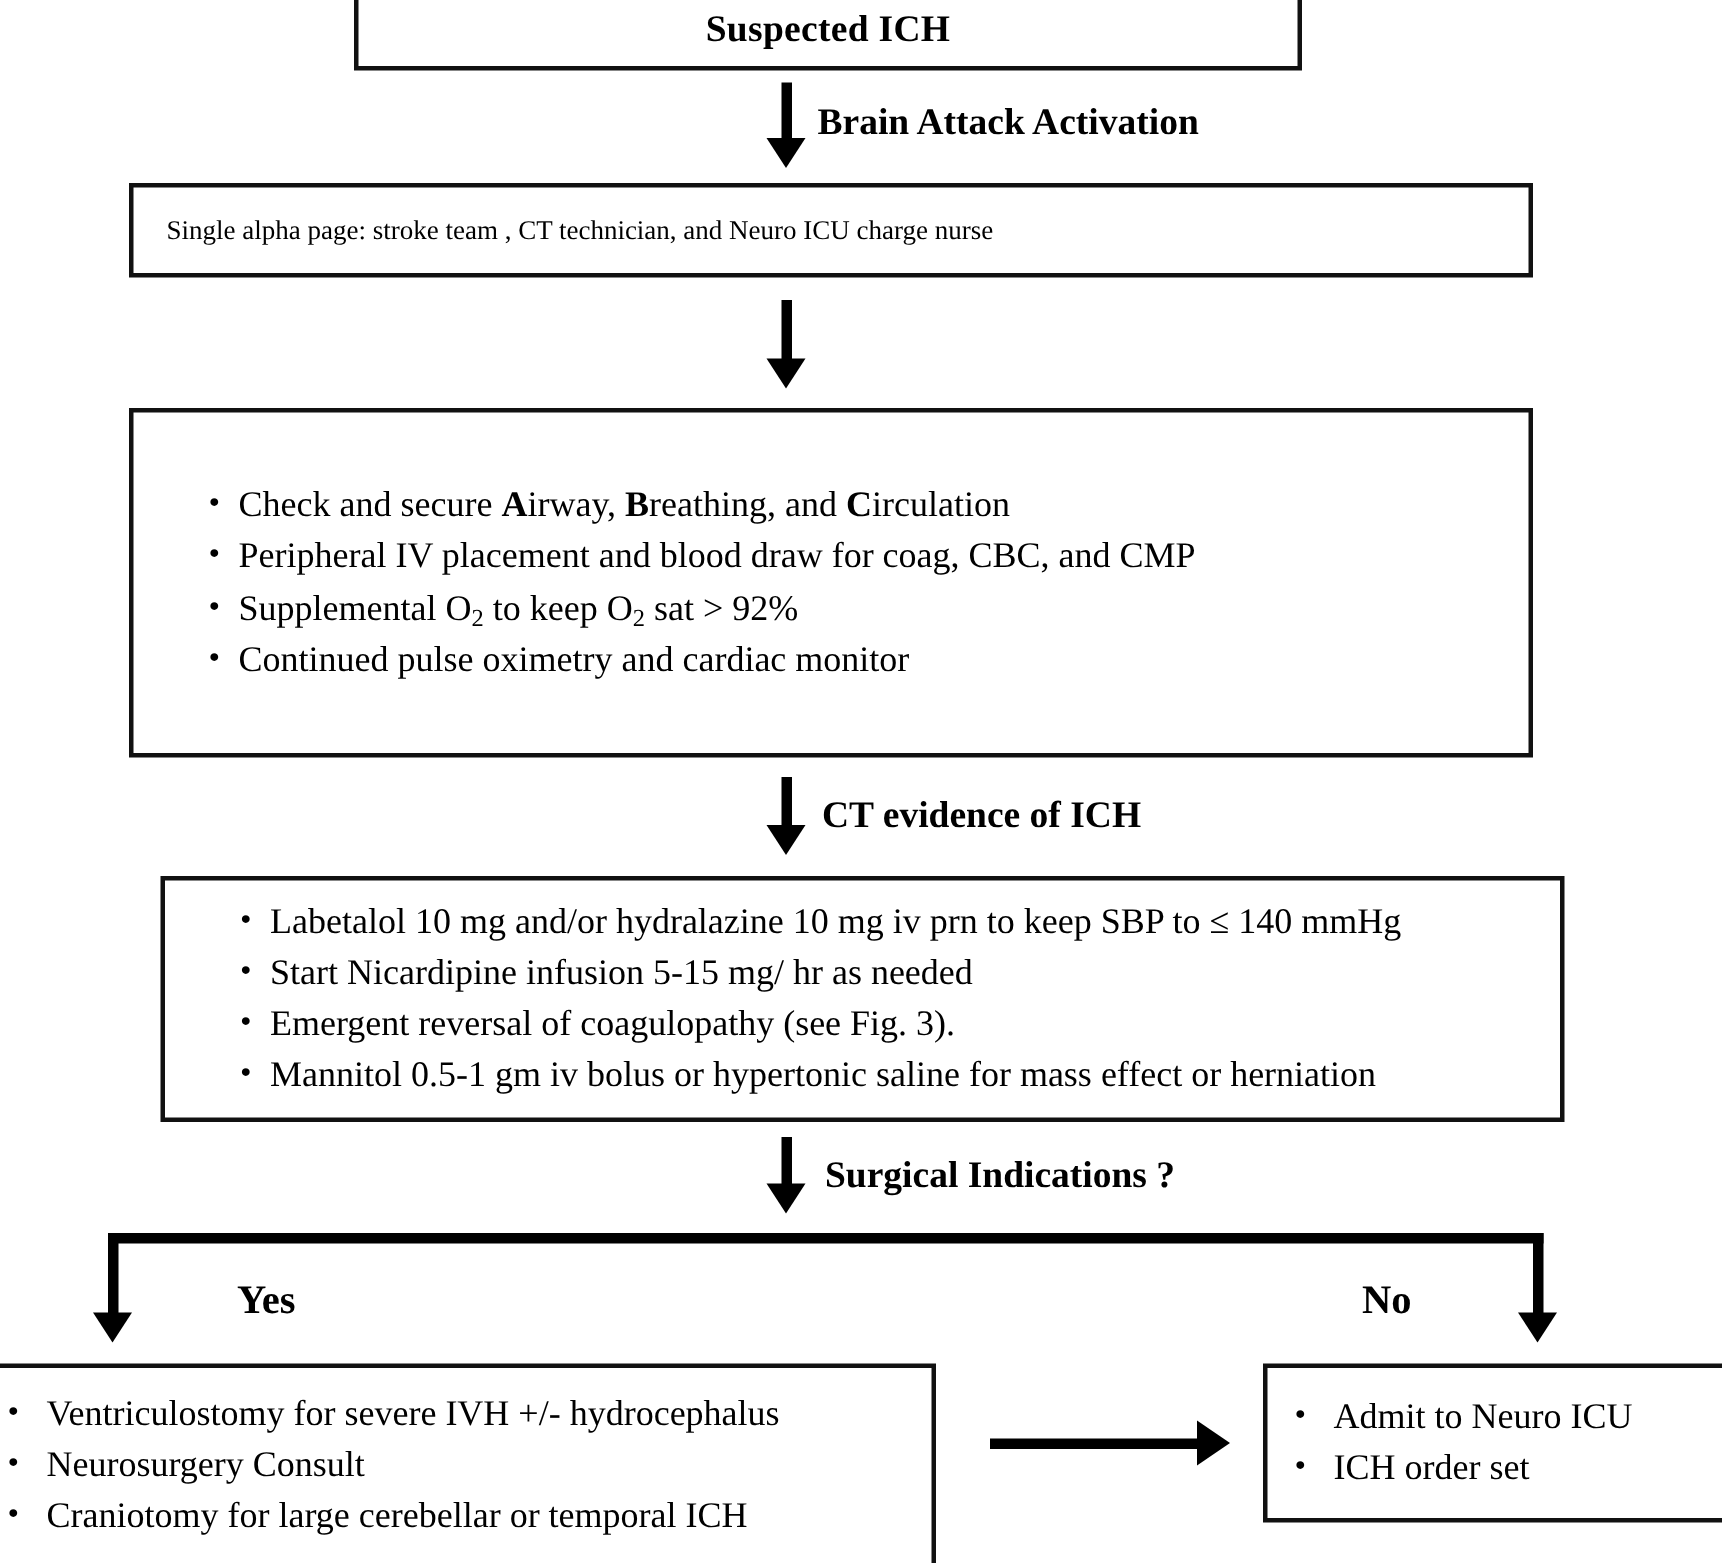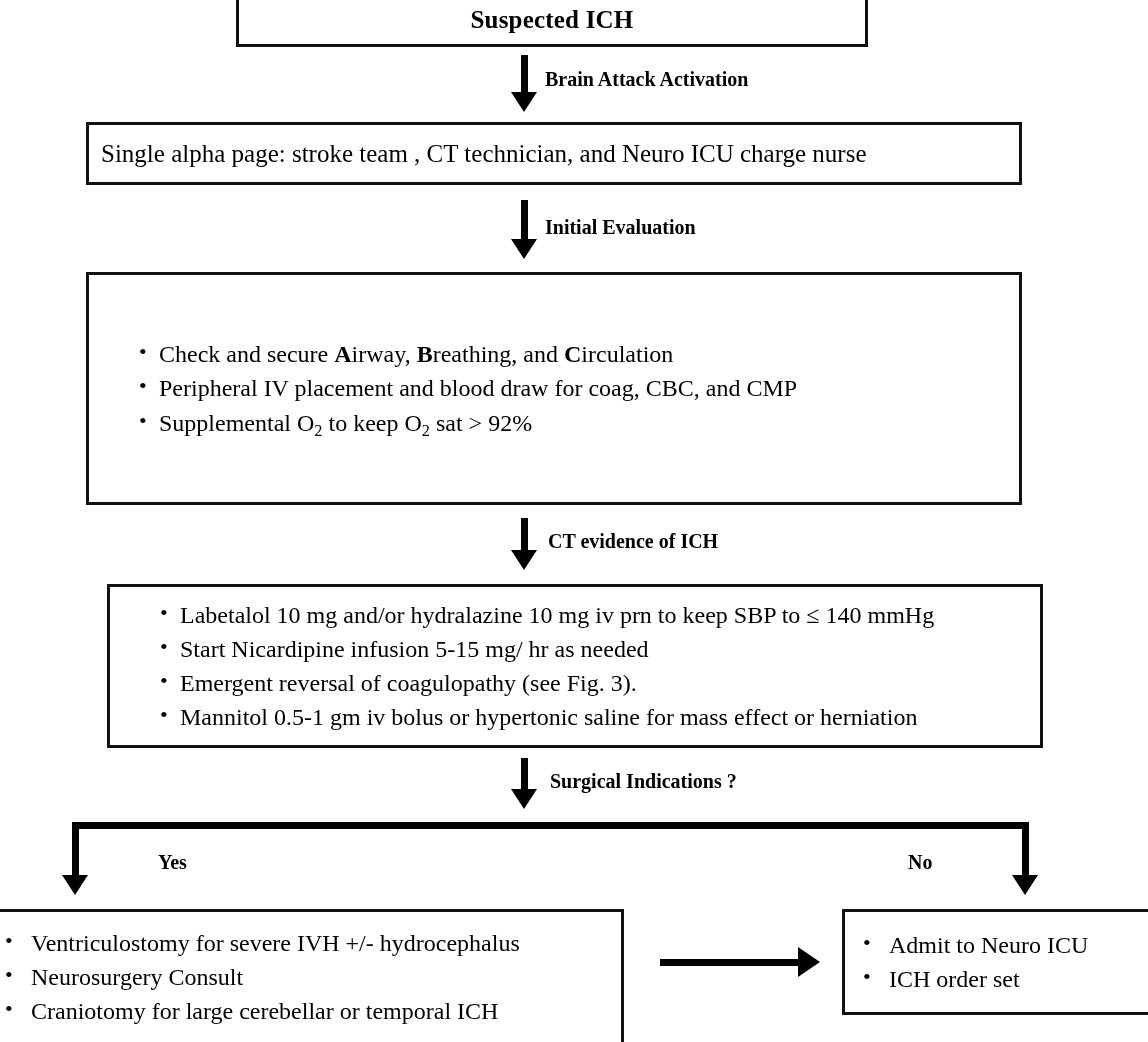--- a/index.html
+++ b/index.html
@@ -45,22 +45,22 @@
     left:6px;
     top:-1px;
     font-size:22px;
   }
   .b1{padding-left:38px;}
   .b1 li::before{left:12px;}
 
   .plain-line{
     display:flex;align-items:center;
     height:100%;
-    font-size:25px;
-    padding-left:12px;
+    font-size:18px;
+    padding-left:22px;
     white-space:nowrap;
   }
 
   
   .vline{
     position:absolute;
     background:#000000;
     width:7px;
   }
   .hline{
@@ -78,27 +78,27 @@
   .arrow-right{
     position:absolute;
     width:0;height:0;
     border-top:15px solid transparent;
     border-bottom:15px solid transparent;
     border-left:22px solid #000000;
   }
   .edge-label{
     position:absolute;
     font-weight:bold;
-    font-size:20px;
+    font-size:25px;
     white-space:nowrap;
   }
   .branch-label{
     position:absolute;
     font-weight:bold;
-    font-size:20px;
+    font-size:27px;
     white-space:nowrap;
   }
   sub{font-size:0.68em;line-height:0;vertical-align:-0.28em;}
   .bold{font-weight:bold;}
 </style>
 </head>
 <body>
 
 <div id="canvas">
 
@@ -109,27 +109,27 @@
   <div class="vline" style="left:521px;top:55px;height:40px;"></div>
   <div class="arrow-down" style="left:511px;top:92px;"></div>
   <div class="edge-label" style="left:545px;top:68px;">Brain Attack Activation</div>
 
   <div class="box" style="left:86px;top:122px;width:936px;height:63px;">
     <div class="plain-line">Single alpha page: stroke team , CT technician, and Neuro ICU charge nurse</div>
   </div>
 
   <div class="vline" style="left:521px;top:200px;height:42px;"></div>
   <div class="arrow-down" style="left:511px;top:239px;"></div>
-  <div class="edge-label" style="left:545px;top:216px;">Initial Evaluation</div>
 
   <div class="box" style="left:86px;top:272px;width:936px;height:233px;">
     <ul class="bullets b1">
       <li>Check and secure <span class="bold">A</span>irway, <span class="bold">B</span>reathing, and <span class="bold">C</span>irculation</li>
       <li>Peripheral IV placement and blood draw for coag, CBC,  and CMP</li>
       <li>Supplemental O<sub>2</sub> to keep O<sub>2</sub> sat &gt; 92%</li>
+      <li>Continued pulse oximetry and cardiac monitor</li>
     </ul>
   </div>
 
   <div class="vline" style="left:521px;top:518px;height:35px;"></div>
   <div class="arrow-down" style="left:511px;top:550px;"></div>
   <div class="edge-label" style="left:548px;top:530px;">CT evidence of ICH</div>
 
   <div class="box" style="left:86px;top:584px;width:936px;height:164px;margin-left:21px;">
     <ul class="bullets b1">
       <li>Labetalol 10 mg and/or hydralazine 10 mg iv prn to keep SBP to ≤ 140 mmHg</li>

